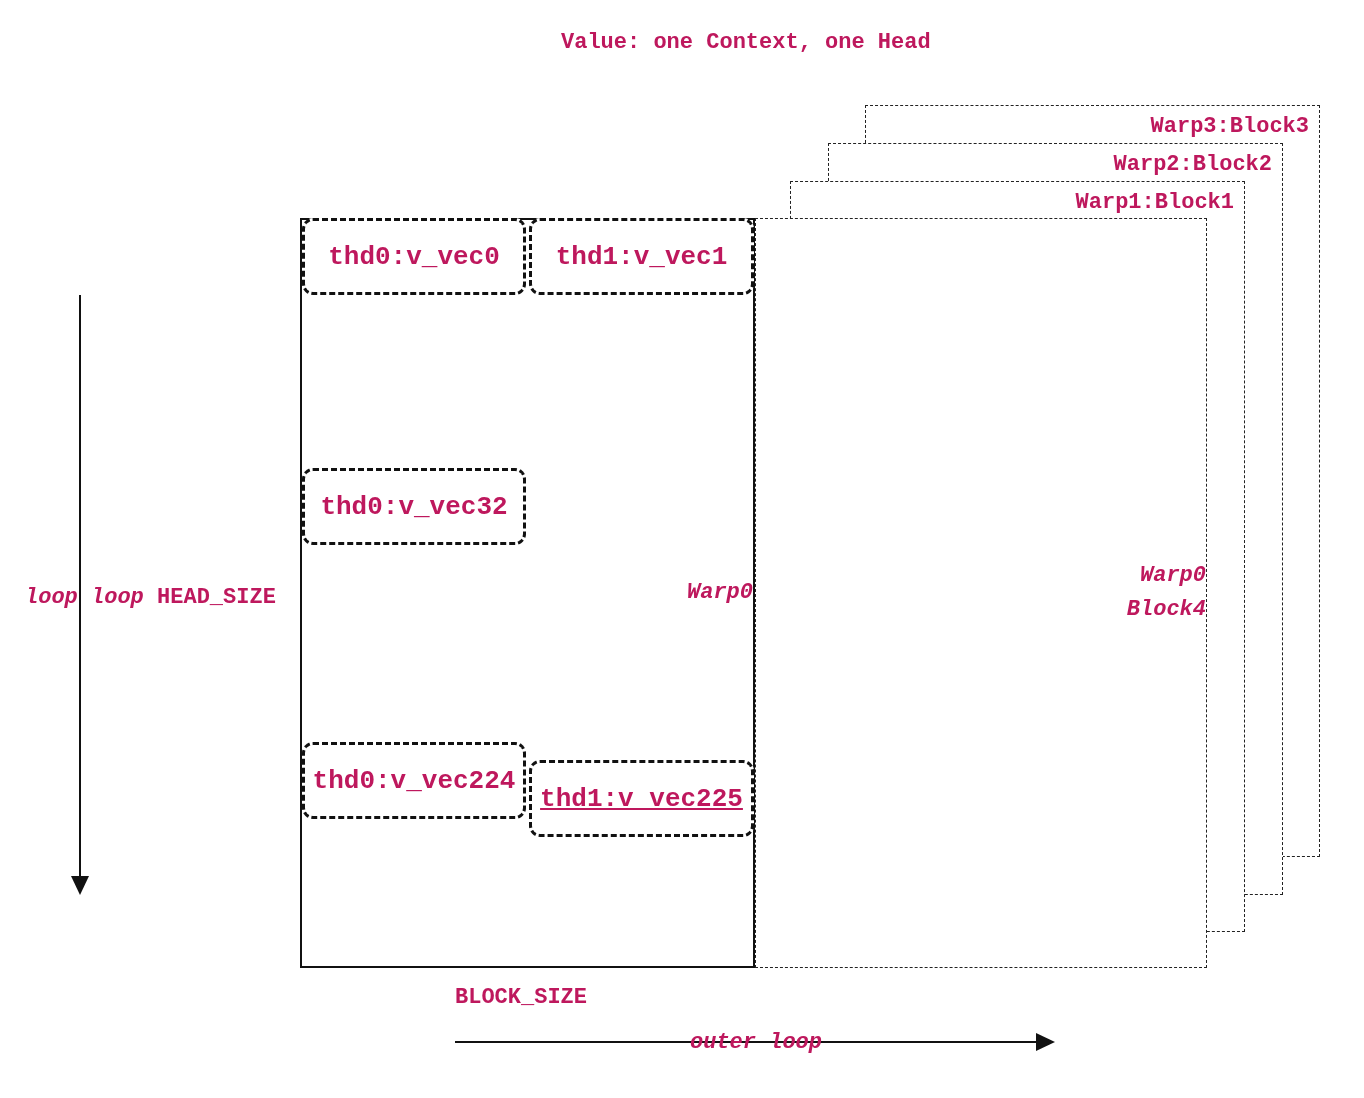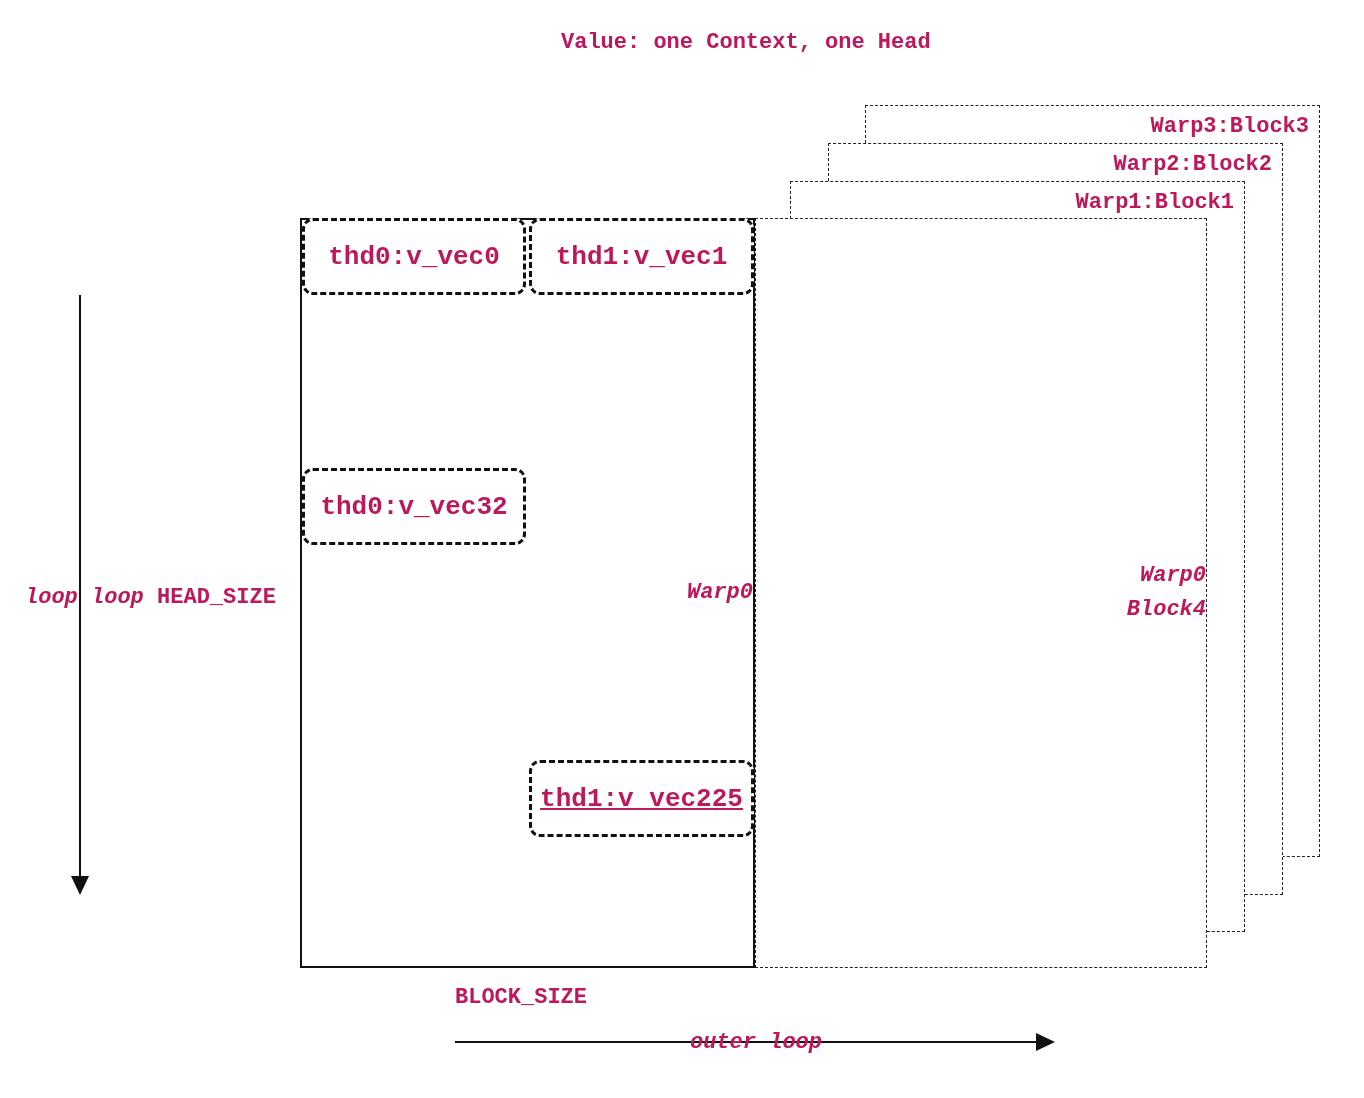--- a/index.html
+++ b/index.html
@@ -95,20 +95,23 @@
     <span>thd0:v_vec0</span>
   </div>
   <div class="tbox" style="left:529px; top:218px; width:225px;">
     <span>thd1:v_vec1</span>
   </div>
 
   <div class="tbox" style="left:302px; top:468px; width:224px;">
     <span>thd0:v_vec32</span>
   </div>
 
+  <div class="tbox" style="left:302px; top:742px; width:224px;">
+    <span>thd0:v_vec224</span>
+  </div>
   <div class="tbox" style="left:529px; top:760px; width:225px;text-decoration:underline;">
     <span>thd1:v_vec225</span>
   </div>
 
   <div class="arrow-line" style="left:79px; top:295px; width:2px; height:582px;"></div>
   <div class="arrow-head" style="left:71px; top:876px; border-left:9px solid transparent; border-right:9px solid transparent; border-top:19px solid #111111;"></div>
   <div class="txt" style="left:25px; top:586px;">
     <span class="italic">loop loop</span>
     <span>HEAD_SIZE</span>
   </div>

